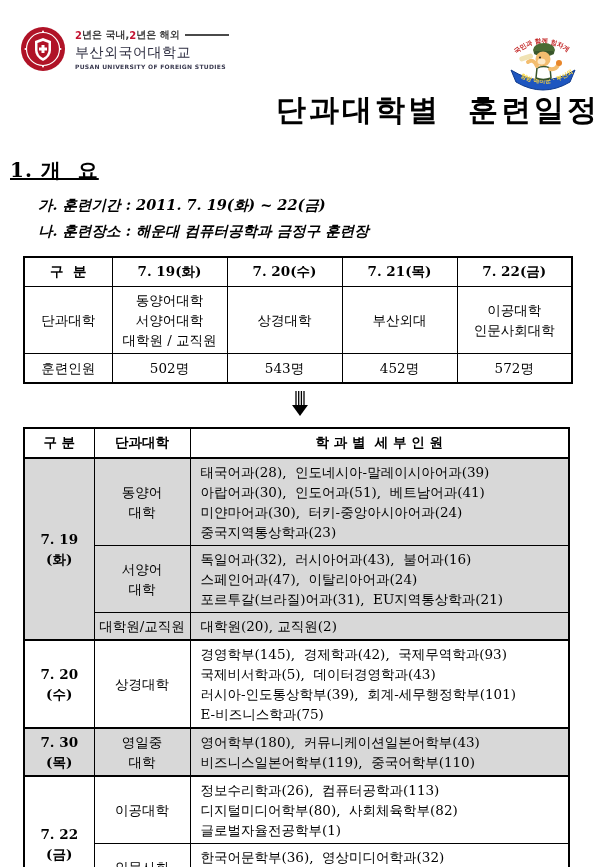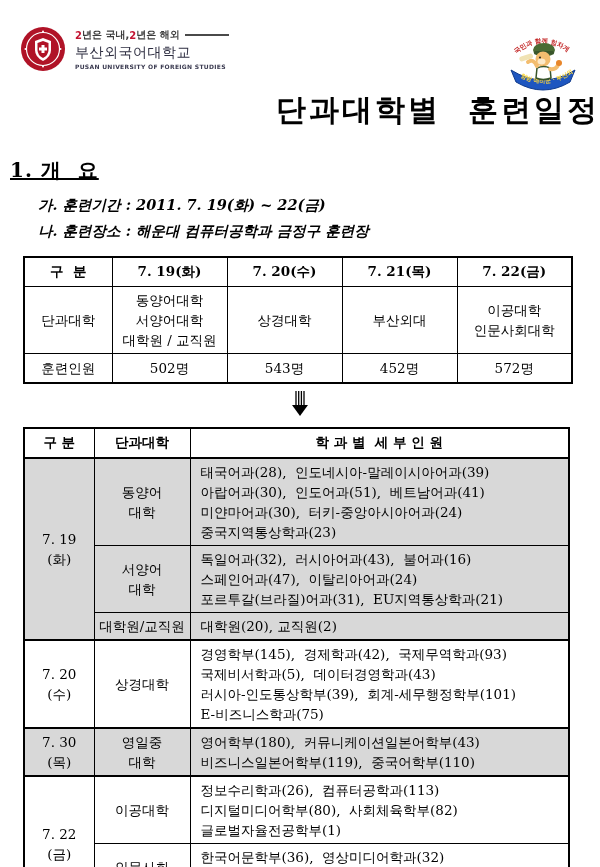--- a/index.html
+++ b/index.html
@@ -38,21 +38,21 @@
   #schedule-table th { font-weight:bold; padding:5px 2px; }
   #schedule-table td { font-weight:500; padding:3px 2px; line-height:20px; }
   #schedule-table .count-row td { padding:4px 12px; }
 
   .arrow-wrap { text-align:center; margin:7px 0 6px 0; }
 
   #detail-table { border:2px solid #000; }
   #detail-table thead th { font-weight:bold; padding:5px 2px; border-bottom:2px solid #000; }
   #detail-table td { line-height:20px; padding:2px 3px; font-weight:500; }
   #detail-table td.dept-cell { text-align:left; padding-left:10px; padding-top:3px; padding-bottom:3px; }
-  #detail-table td.date-cell { font-weight:normal; }
+  #detail-table td.date-cell { font-weight:bold; }
   #detail-table td.shaded { background:#d8d8d8; }
   #detail-table tr.group-start td { border-top:2px solid #000; }
 </style>
 </head>
 <body>
 
 <div class="page">
 
   <div class="header-row">
     <div class="univ-logo">

